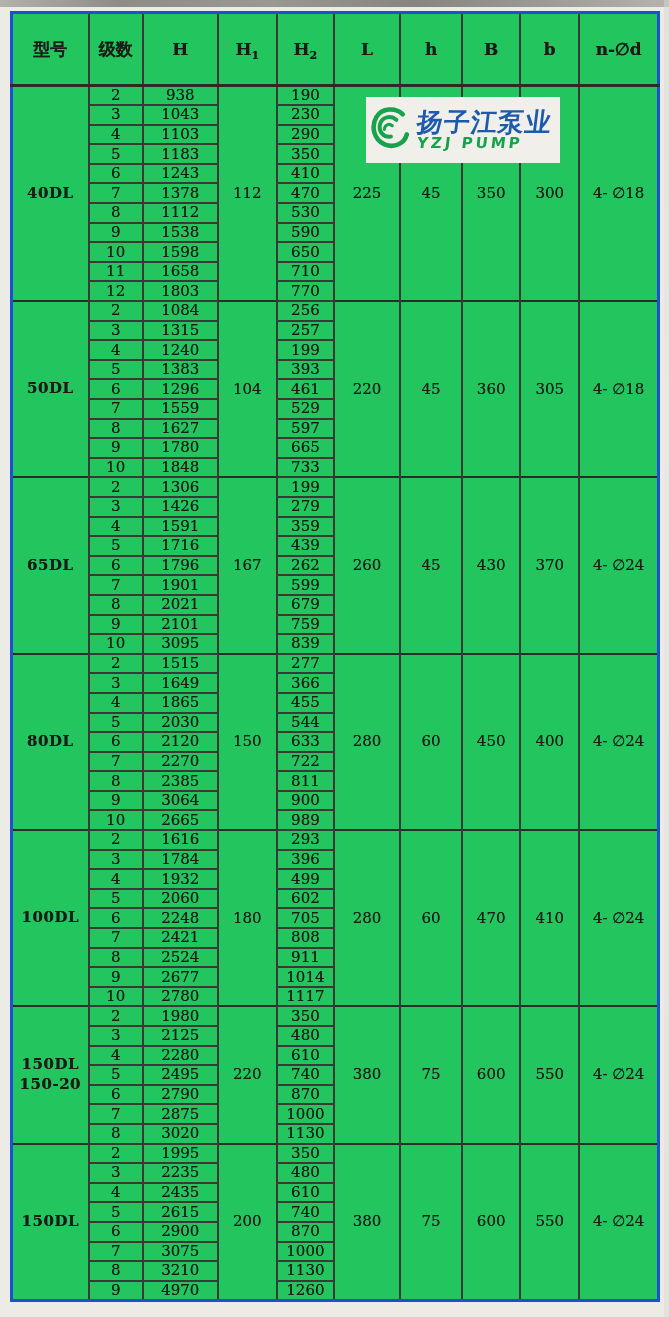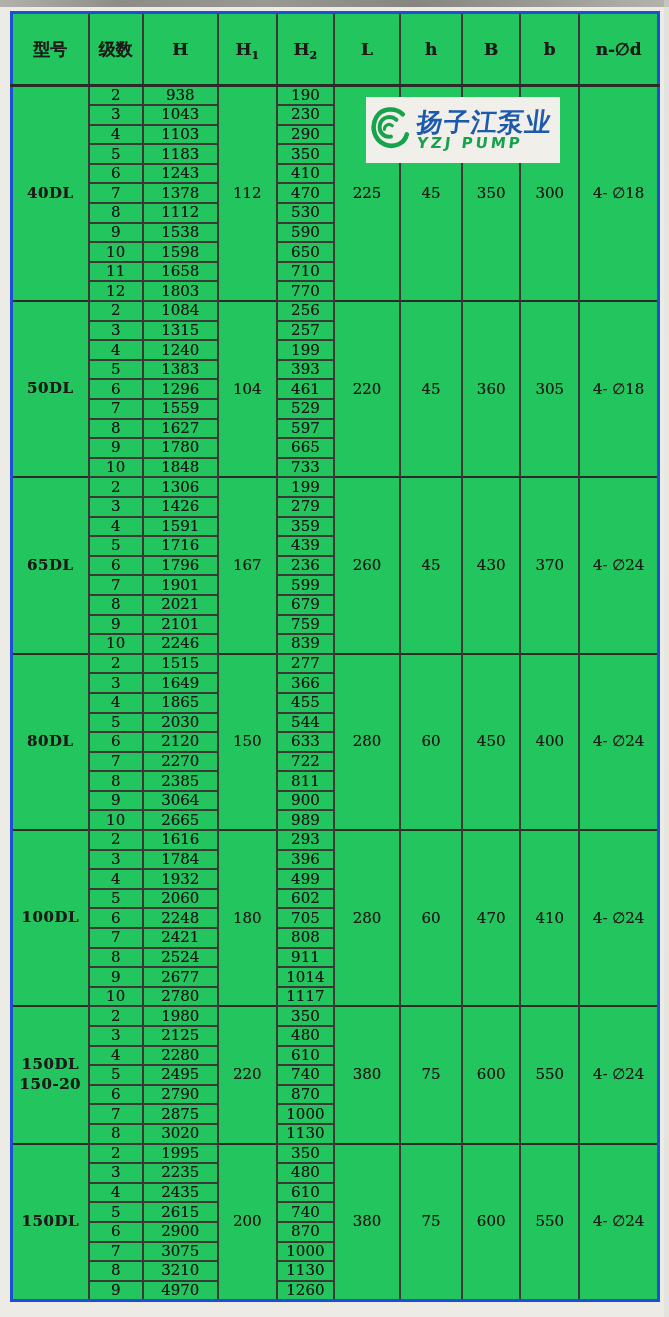--- a/index.html
+++ b/index.html
@@ -234,40 +234,40 @@
         <td class="c-H2">359</td>
       </tr>
       <tr class="body-row">
         <td class="c-stage">5</td>
         <td class="c-H">1716</td>
         <td class="c-H2">439</td>
       </tr>
       <tr class="body-row">
         <td class="c-stage">6</td>
         <td class="c-H">1796</td>
-        <td class="c-H2">236</td>
+        <td class="c-H2">262</td>
       </tr>
       <tr class="body-row">
         <td class="c-stage">7</td>
         <td class="c-H">1901</td>
         <td class="c-H2">599</td>
       </tr>
       <tr class="body-row">
         <td class="c-stage">8</td>
         <td class="c-H">2021</td>
         <td class="c-H2">679</td>
       </tr>
       <tr class="body-row">
         <td class="c-stage">9</td>
         <td class="c-H">2101</td>
         <td class="c-H2">759</td>
       </tr>
       <tr class="body-row">
         <td class="c-stage">10</td>
-        <td class="c-H">2246</td>
+        <td class="c-H">3095</td>
         <td class="c-H2">839</td>
       </tr>
       <tr class="body-row section-start">
         <td class="c-model" rowspan="9">80DL</td>
         <td class="c-stage">2</td>
         <td class="c-H">1515</td>
         <td class="c-H1" rowspan="9">150</td>
         <td class="c-H2">277</td>
         <td class="c-L" rowspan="9">280</td>
         <td class="c-h" rowspan="9">60</td>

